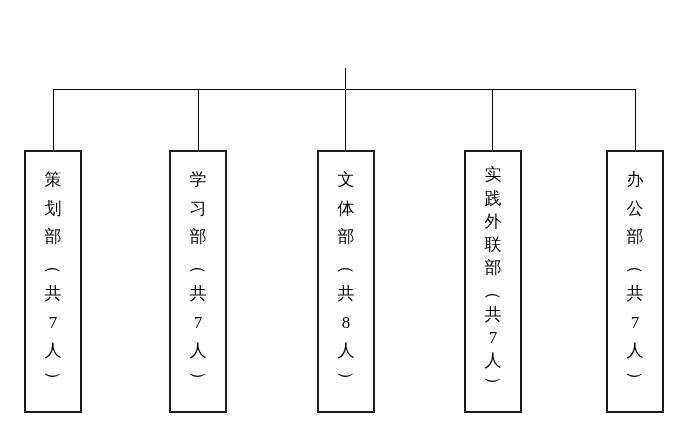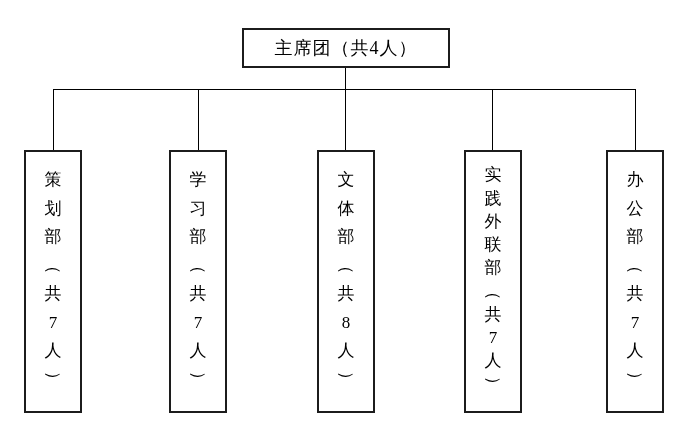--- a/index.html
+++ b/index.html
@@ -75,23 +75,20 @@
   .drop-2 { left: 198px; }
   .drop-3 { left: 345px; }
   .drop-4 { left: 492px; }
   .drop-5 { left: 635px; }
 </style>
 </head>
 <body>
 
 <div class="canvas">
 
-  <div class="node root-node">
-    <span>主席团（共4人）</span>
-  </div>
 
   <div class="line trunk"></div>
   <div class="line rail"></div>
   <div class="line drop drop-1"></div>
   <div class="line drop drop-2"></div>
   <div class="line drop drop-3"></div>
   <div class="line drop drop-4"></div>
   <div class="line drop drop-5"></div>
 
   <div class="node dept-node dept-1">

